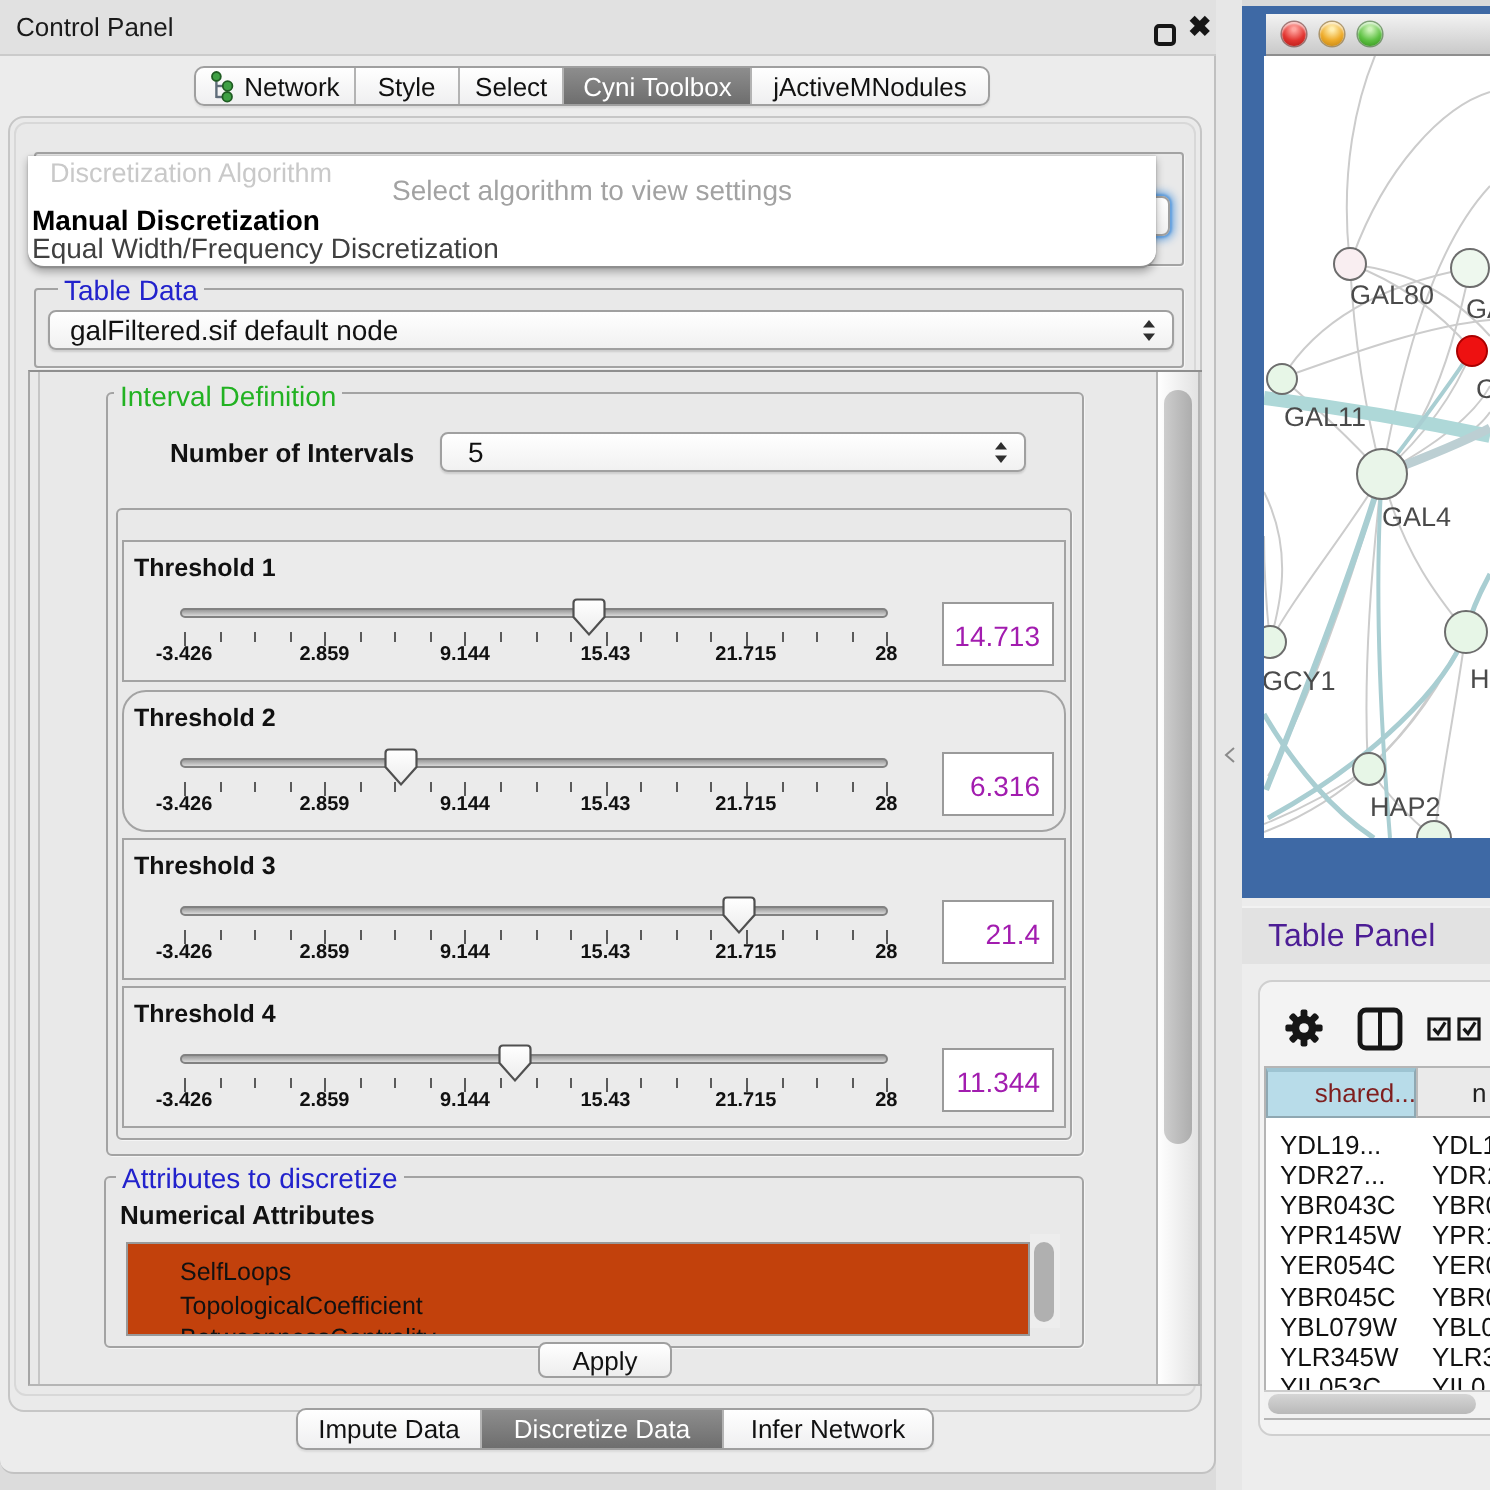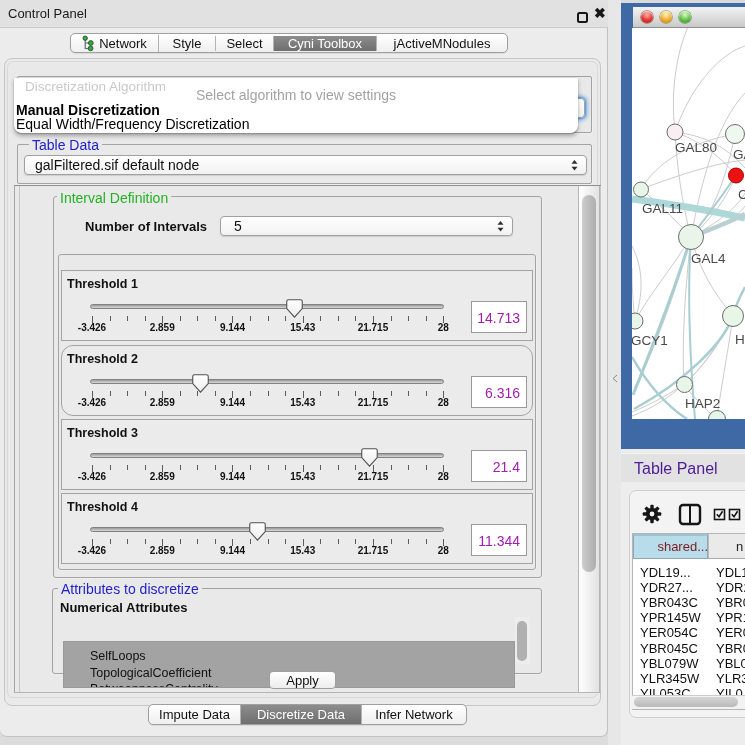--- a/index.html
+++ b/index.html
@@ -185,21 +185,21 @@
 
 <div class="abs" style="left:0; top:727px; width:608px; height:18px; background:#dcdcdc;"></div>
 <div class="abs" style="left:0; top:0; width:608px; height:737px; background:#ececec; border-right:1px solid #c0c0c0; border-bottom:1px solid #c2c2c2; border-radius:0 0 7px 7px;">
 
   <div class="abs" style="left:0; top:0; width:608px; height:28px; background:#e1e1e1; border-bottom:1px solid #cbcbcb;padding-left:43px;">
     <div class="abs" style="left:8px; top:6px; font-size:13px; color:#1a1a1a;">Control Panel</div>
     <div class="abs" style="left:577px; top:12px; width:11px; height:11px; border:2px solid #161616; border-radius:2.5px;"></div>
     <div class="abs" style="left:594px; top:5px; font-size:14px; font-weight:bold; color:#161616;">✖</div>
   </div>
 
-  <div class="seg" style="left:70px; top:33px; width:438px;align-items:center;">
+  <div class="seg" style="left:97px; top:33px; width:398px;">
     <div style="width:88px;"><svg width="13" height="17" style="margin-right:4px">
           <line x1="3.2" y1="3" x2="3.2" y2="14" stroke="#5f6d7a" stroke-width="1.2"></line>
           <line x1="3.2" y1="8" x2="8.5" y2="8" stroke="#5f6d7a" stroke-width="1.2"></line>
           <line x1="3.2" y1="13.5" x2="8.5" y2="13.5" stroke="#5f6d7a" stroke-width="1.2"></line>
           <g fill="#3fa044" stroke="#1f5c22" stroke-width="0.9">
             <circle cx="3.2" cy="3.2" r="2.2"></circle>
             <circle cx="8.8" cy="8" r="2.4"></circle>
             <circle cx="8.6" cy="13.4" r="2.4"></circle>
           </g>
         </svg>Network</div>
@@ -406,21 +406,21 @@
               <stop offset="0" stop-color="#ffffff"></stop>
               <stop offset="1" stop-color="#ececec"></stop>
             </linearGradient>
           </defs>
         </svg></div>
     </div>
 
   <div class="gtitle" style="left:58px; top:581px; color:#2222cc;">Attributes to discretize</div>
   <div class="grp" style="left:52px; top:588px; width:490px; height:86px; border-radius:3px;"></div>
   <div class="abs" style="left:60px; top:600px; font-size:13px; font-weight:bold; color:#111;">Numerical Attributes</div>
-  <div class="abs" style="left:63px; top:641px; width:452px; height:47px; background:#a3a3a3; border:1px solid #999; overflow:hidden;">
+  <div class="abs" style="left:63px; top:621px; width:452px; height:47px; background:#c2410c; border:1px solid #999; overflow:hidden;">
     <div class="abs listitem" style="left:26px; top:7px;">SelfLoops</div>
     <div class="abs listitem" style="left:26px; top:23.5px;">TopologicalCoefficient</div>
     <div class="abs listitem" style="left:26px; top:39.5px;">BetweennessCentrality</div>
   </div>
   <div class="abs" style="left:515px; top:617px; width:15px; height:47px; background:#ededed;"></div>
   <div class="abs" style="left:517px; top:621px; width:10px; height:40px; background:#b0b0b0; border-radius:5px;"></div>
 
   <div class="abs" style="left:269px; top:671px; width:67px; height:18px; background:linear-gradient(#ffffff,#ededed); border:1px solid #9f9f9f; border-radius:4px; text-align:center; font-size:13px; color:#111; padding-top:1px;">Apply</div>
 
   <div class="abs" style="left:578px; top:186px; width:22px; height:506px; background:linear-gradient(90deg,#ffffff,#e2e2e2); border-left:1px solid #b5b5b5; border-right:1px solid #b5b5b5;"></div>
@@ -430,14 +430,14 @@
     <div style="width:92px;">Impute Data</div>
     <div class="sel" style="width:121px;">Discretize Data</div>
     <div style="width:104px;">Infer Network</div>
   </div>
 </div>
 
 <div class="abs" style="left:14px; top:78px; width:564px; height:56px; background:#ffffff; border-bottom:1px solid #8f8f8f; border-radius:0 0 8px 8px; box-shadow:0 2px 4px rgba(0,0,0,0.3), 0 0 1px rgba(0,0,0,0.25); z-index:5;">
   <div class="abs" style="left:11px; top:1px; font-size:13.5px; color:#c9c9c9;">Discretization Algorithm</div>
   <div class="abs" style="left:0; top:9px; width:564px; text-align:center; font-size:14px; color:#a2a2a2;">Select algorithm to view settings</div>
   <div class="abs" style="left:2px; top:24px; font-size:14px; font-weight:bold; color:#000;">Manual Discretization</div>
-  <div class="abs" style="left:2px; top:38px; font-size:14px; color:#000000;">Equal Width/Frequency Discretization</div>
+  <div class="abs" style="left:2px; top:38px; font-size:14px; color:#404040;">Equal Width/Frequency Discretization</div>
 </div>
 
 </body></html>

